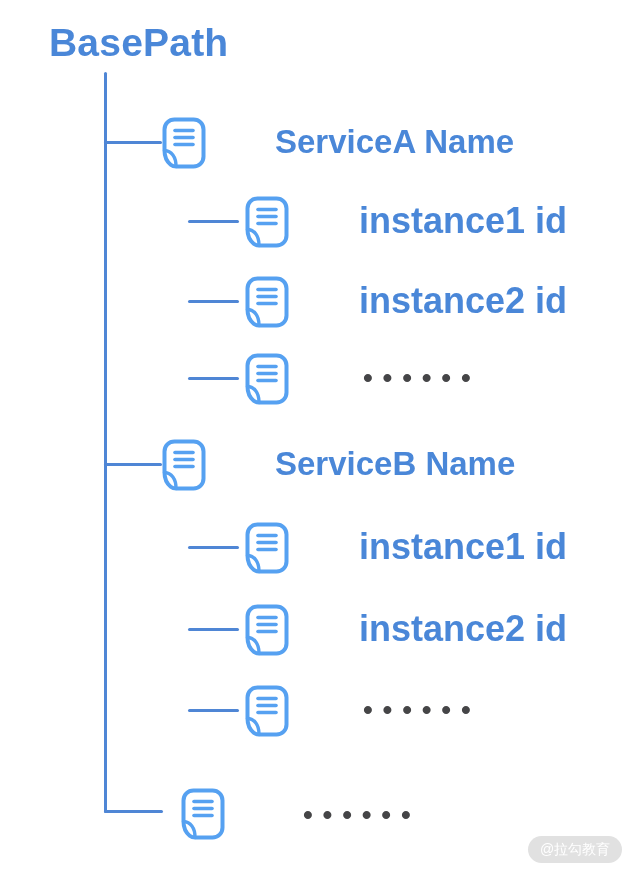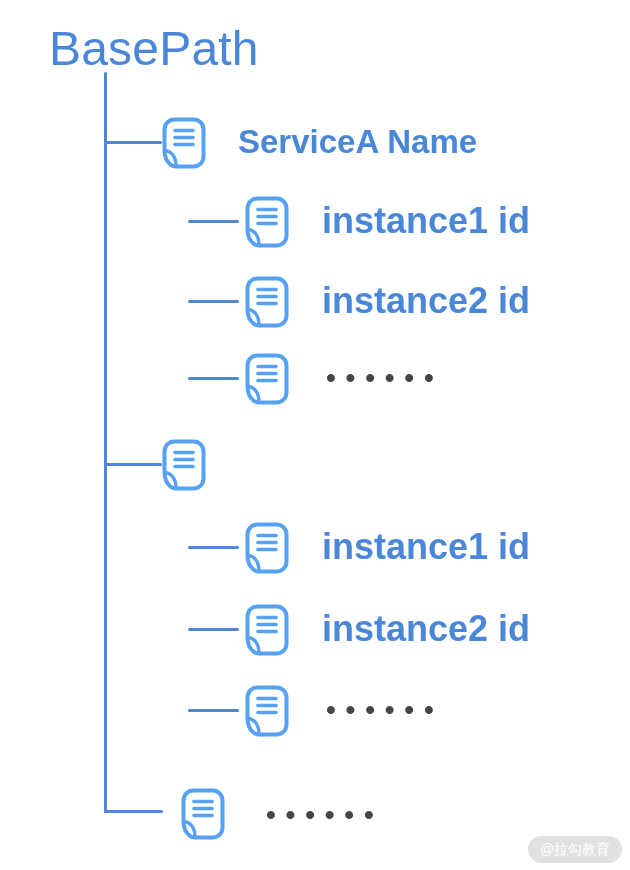--- a/index.html
+++ b/index.html
@@ -10,22 +10,22 @@
     background: #ffffff;
     overflow: hidden;
     font-family: "Liberation Sans", sans-serif;
   }
 
   
   .title {
     position: absolute;
     left: 49px;
     top: 21px;
-    font-size: 48px;
-    font-weight: 400;
+    font-size: 39px;
+    font-weight: 700;
     letter-spacing: 0.2px;
     color: var(--color-text, #4a87d8);
     white-space: nowrap;
   }
 
   
   .line { position: absolute; background: var(--color-line, #4f86d5); border-radius: 1.5px; }
   .trunk    { left: 104px; top: 72px;  width: 3px;  height: 741px; }
   .br-a     { left: 104px; top: 141px; width: 58px; height: 3px; }
   .br-b     { left: 104px; top: 463px; width: 58px; height: 3px; }
@@ -54,20 +54,21 @@
   .icon-7 { left: 245px; top: 604px; }
   .icon-8 { left: 245px; top: 685px; }
   .icon-9 { left: 181px; top: 788px; }
 
   
   .label {
     position: absolute;
     transform: translateY(-52%);
     white-space: nowrap;
     color: var(--color-text, #4a87d8);
+    margin-left: 37px;
   }
   .service  { font-size: 33px; font-weight: 600; }
   .instance { font-size: 36px; font-weight: 600; }
   .dots {
     font-size: 28px;
     font-weight: 700;
     letter-spacing: 1px;
     color: var(--color-dots, #454547);
   }
   .lab-1 { left: 238px; top: 143px; }
@@ -172,20 +173,21 @@
   <span class="icon icon-9">
       <svg>
         <use href="#doc-icon"></use>
       </svg>
     </span>
 
   <span class="label service  lab-1">ServiceA Name</span>
   <span class="label instance lab-2">instance1 id</span>
   <span class="label instance lab-3">instance2 id</span>
   <span class="label dots     lab-4">• • • • • •</span>
+  <span class="label service  lab-5">ServiceB Name</span>
   <span class="label instance lab-6">instance1 id</span>
   <span class="label instance lab-7">instance2 id</span>
   <span class="label dots     lab-8">• • • • • •</span>
   <span class="label dots     lab-9">• • • • • •</span>
 
   <div class="watermark">@拉勾教育</div>
 
 </div>
 
 </body></html>

